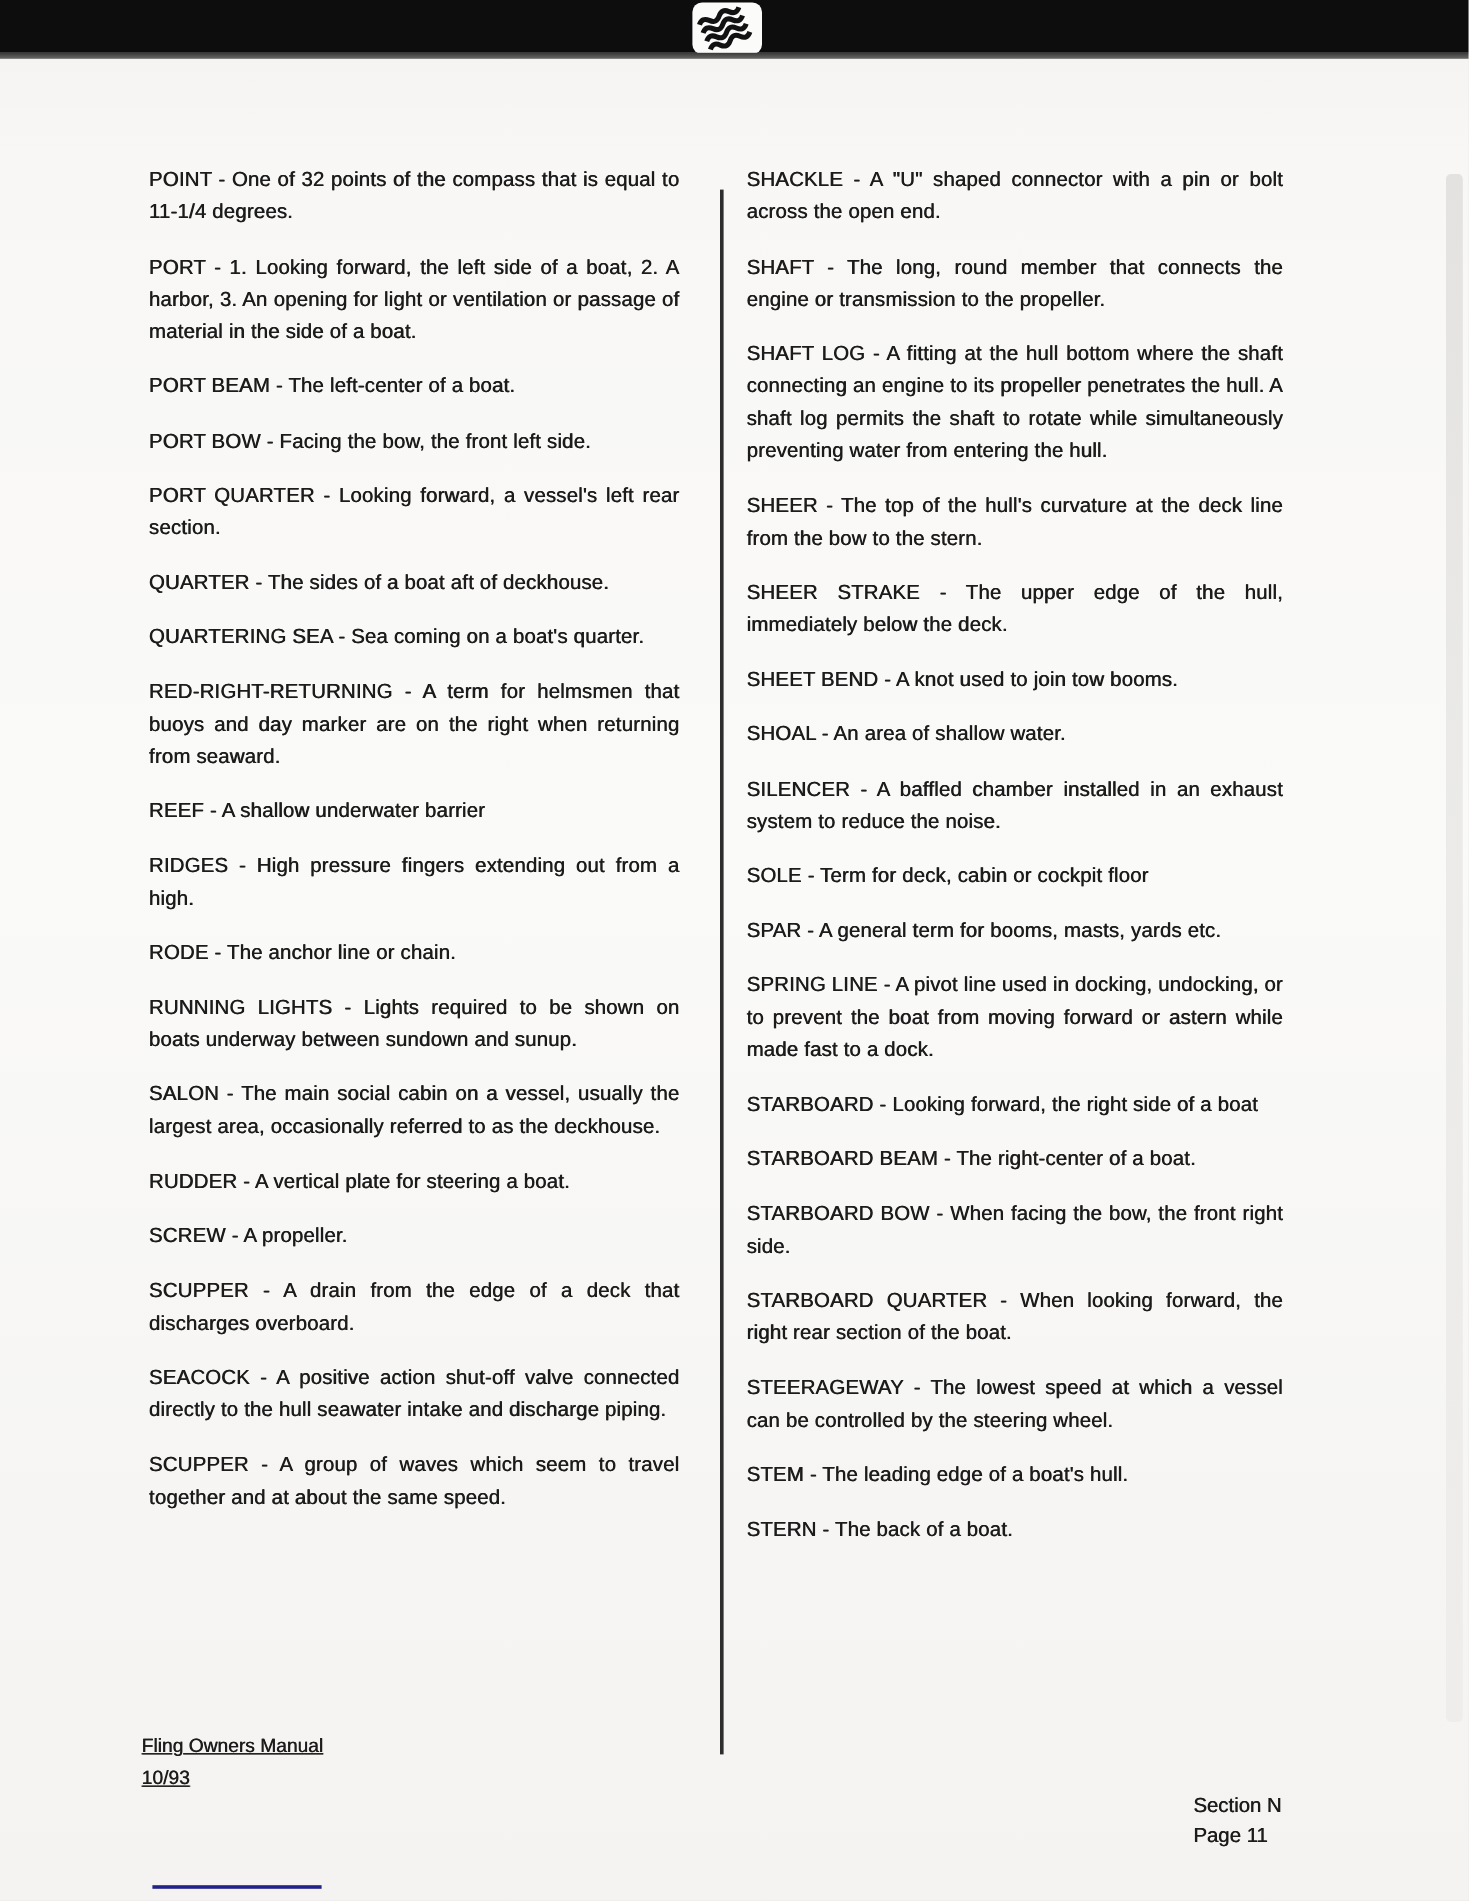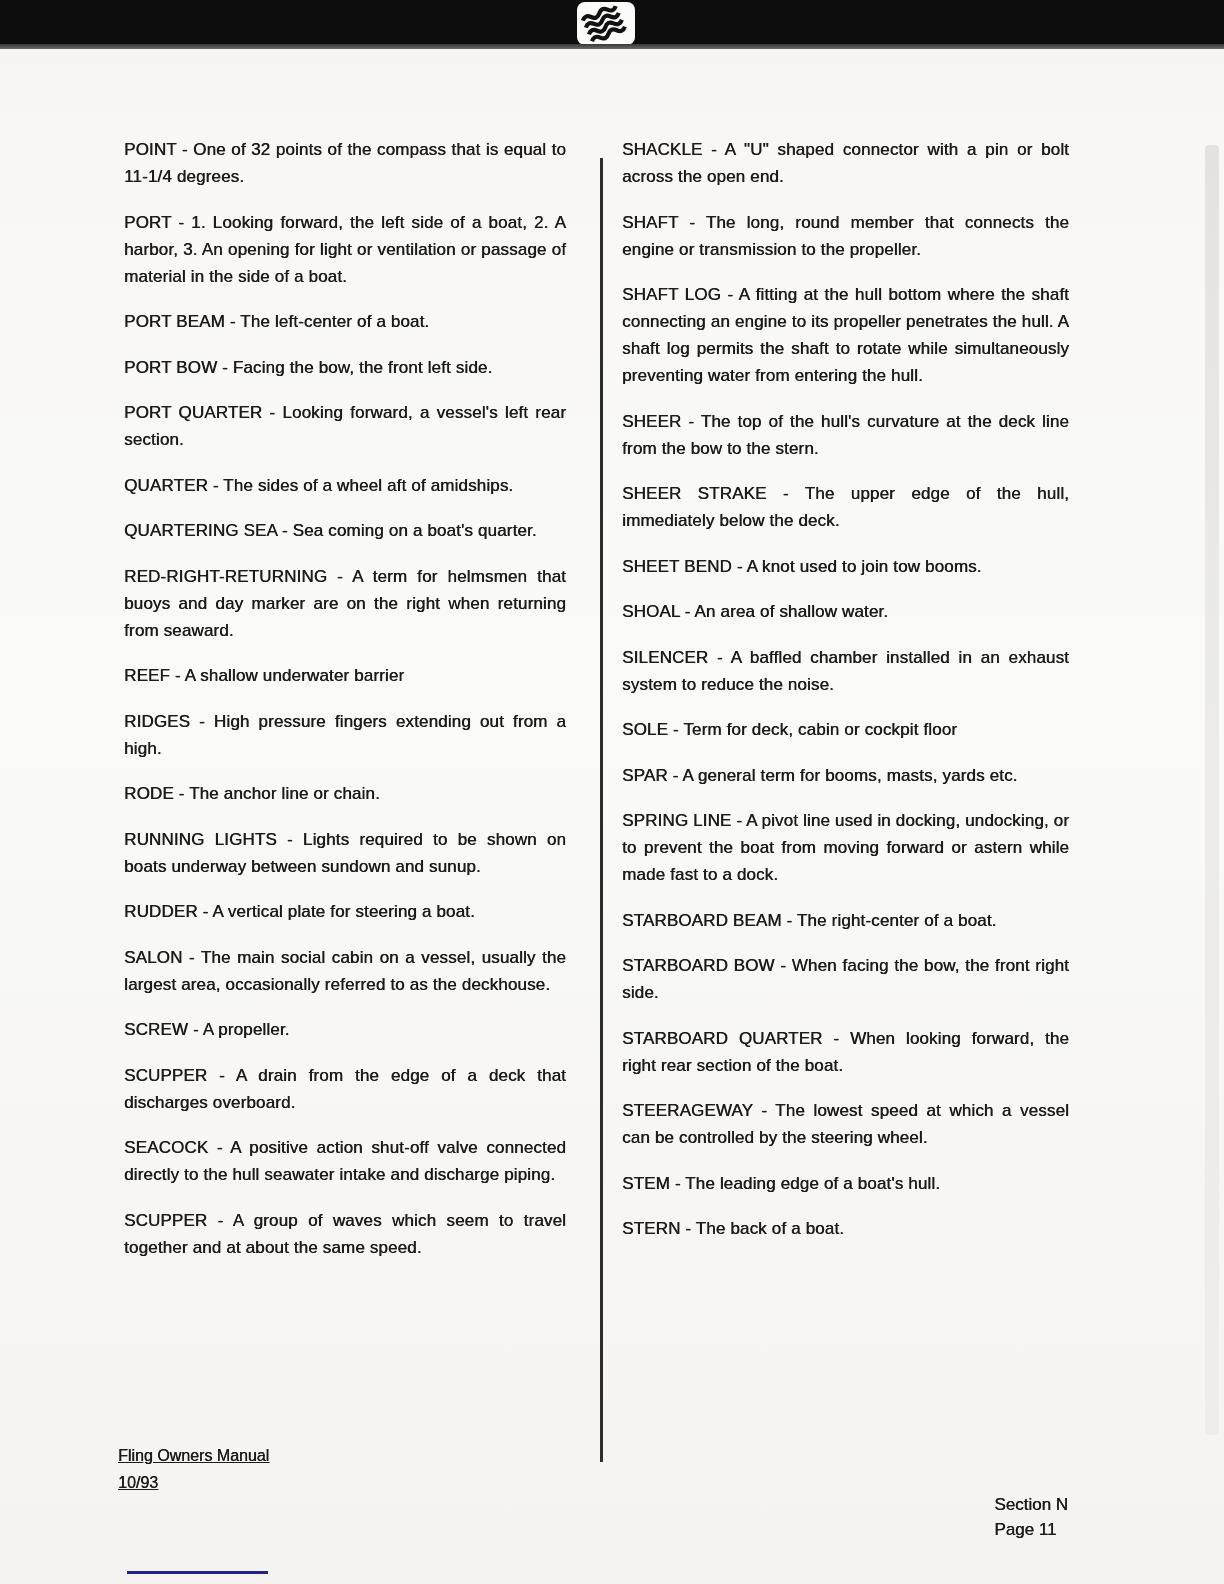--- a/index.html
+++ b/index.html
@@ -116,49 +116,50 @@
     </div>
   </div>
   <div class="header-under"></div>
 
   <section class="col left">
       <p class="entry">POINT - One of 32 points of the compass that is equal to 11-1/4 degrees.</p>
       <p class="entry">PORT - 1. Looking forward, the left side of a boat, 2. A harbor, 3. An opening for light or ventilation or passage of material in the side of a boat.</p>
       <p class="entry">PORT BEAM - The left-center of a boat.</p>
       <p class="entry">PORT BOW - Facing the bow, the front left side.</p>
       <p class="entry">PORT QUARTER - Looking forward, a vessel's left rear section.</p>
-      <p class="entry">QUARTER - The sides of a wheel aft of amidships.</p>
+      <p class="entry">QUARTER - The sides of a boat aft of deckhouse.</p>
       <p class="entry">QUARTERING SEA - Sea coming on a boat's quarter.</p>
       <p class="entry">RED-RIGHT-RETURNING - A term for helmsmen that buoys and day marker are on the right when returning from seaward.</p>
       <p class="entry">REEF - A shallow underwater barrier</p>
       <p class="entry">RIDGES - High pressure fingers extending out from a high.</p>
       <p class="entry">RODE - The anchor line or chain.</p>
       <p class="entry">RUNNING LIGHTS - Lights required to be shown on boats underway between sundown and sunup.</p>
+      <p class="entry">SALON - The main social cabin on a vessel, usually the largest area, occasionally referred to as the deckhouse.</p>
       <p class="entry">RUDDER - A vertical plate for steering a boat.</p>
-      <p class="entry">SALON - The main social cabin on a vessel, usually the largest area, occasionally referred to as the deckhouse.</p>
       <p class="entry">SCREW - A propeller.</p>
       <p class="entry">SCUPPER - A drain from the edge of a deck that discharges overboard.</p>
       <p class="entry">SEACOCK - A positive action shut-off valve connected directly to the hull seawater intake and discharge piping.</p>
       <p class="entry">SCUPPER - A group of waves which seem to travel together and at about the same speed.</p>
     </section>
 
   <div class="divider"></div>
 
   <section class="col right">
       <p class="entry">SHACKLE - A "U" shaped connector with a pin or bolt across the open end.</p>
       <p class="entry">SHAFT - The long, round member that connects the engine or transmission to the propeller.</p>
       <p class="entry">SHAFT LOG - A fitting at the hull bottom where the shaft connecting an engine to its propeller penetrates the hull.  A shaft log permits the shaft to rotate while simultaneously preventing water from entering the hull.</p>
       <p class="entry">SHEER - The top of the hull's curvature at the deck line from the bow to the stern.</p>
       <p class="entry">SHEER STRAKE - The upper edge of the hull, immediately below the deck.</p>
       <p class="entry">SHEET BEND - A knot used to join tow booms.</p>
       <p class="entry">SHOAL - An area of shallow water.</p>
       <p class="entry">SILENCER - A baffled chamber installed in an exhaust system to reduce the noise.</p>
       <p class="entry">SOLE - Term for deck, cabin or cockpit floor</p>
       <p class="entry">SPAR - A general term for booms, masts, yards etc.</p>
       <p class="entry">SPRING LINE - A pivot line used in docking, undocking, or to prevent the boat from moving forward or astern while made fast to a dock.</p>
+      <p class="entry">STARBOARD - Looking forward, the right side of a boat</p>
       <p class="entry">STARBOARD BEAM - The right-center of a boat.</p>
       <p class="entry">STARBOARD BOW - When facing the bow, the front right side.</p>
       <p class="entry">STARBOARD QUARTER - When looking forward, the right rear section of the boat.</p>
       <p class="entry">STEERAGEWAY - The lowest speed at which a vessel can be controlled by the steering wheel.</p>
       <p class="entry">STEM - The leading edge of a boat's hull.</p>
       <p class="entry">STERN - The back of a boat.</p>
     </section>
 
   <div class="footer-left">
     <div>Fling Owners Manual</div>

